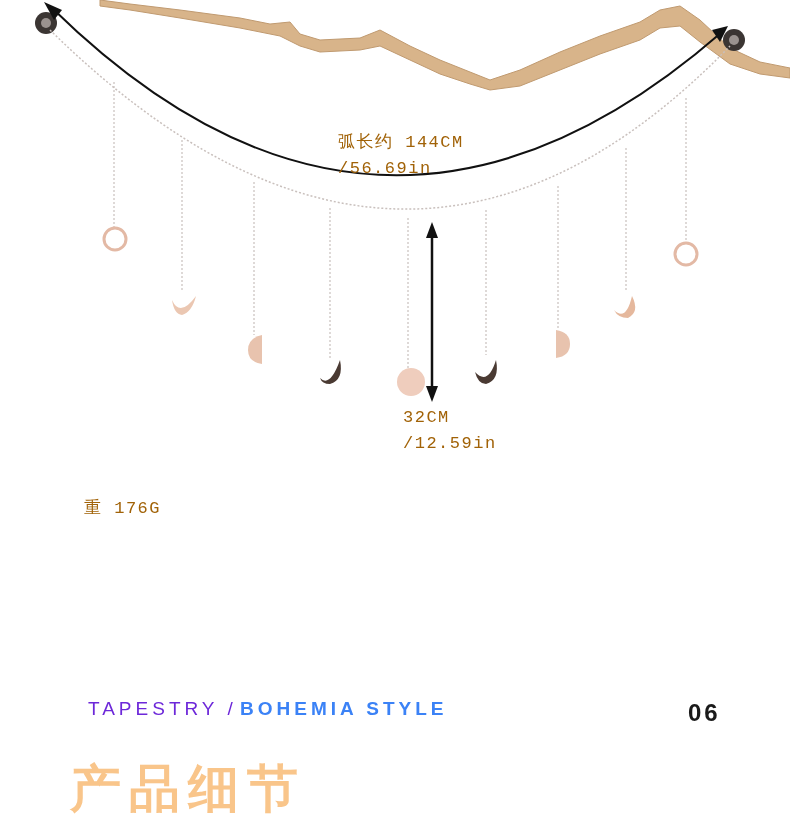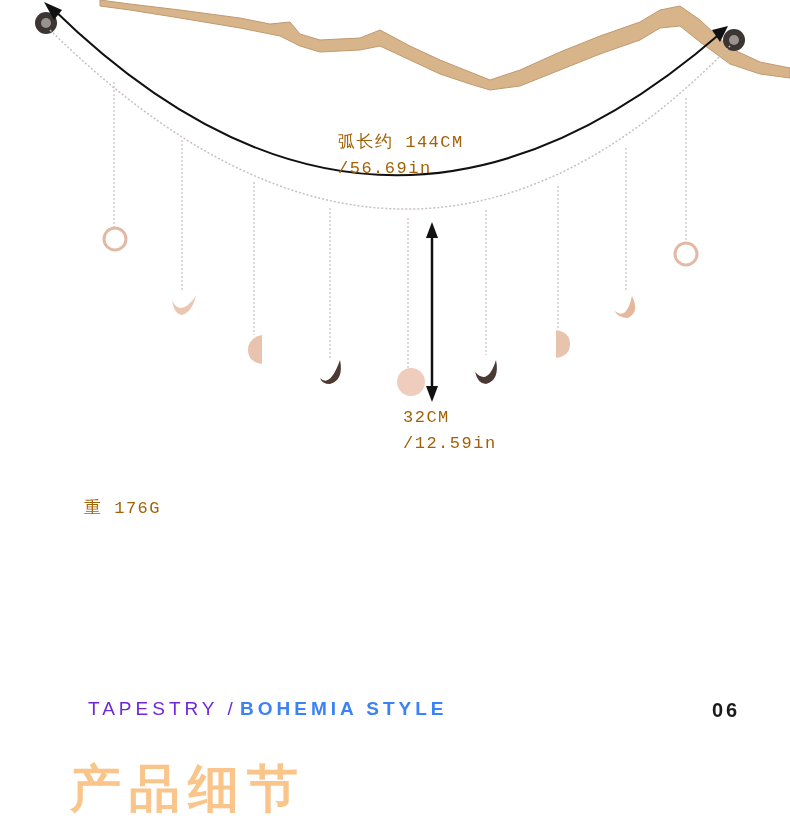--- a/index.html
+++ b/index.html
@@ -4,21 +4,21 @@
 <style>
   html, body { margin: 0; padding: 0; background: #ffffff; }
   body { width: 790px; height: 834px; position: relative; overflow: hidden; font-family: "DejaVu Sans", "Liberation Sans", sans-serif; }
   .scene { position: absolute; left: 0; top: 0; width: 790px; height: 560px; }
   .label { position: absolute; color: #a16207; font-size: 17px; letter-spacing: 1.5px; line-height: 26px; white-space: nowrap; font-family: Liberation Mono, monospace; }
   .arc-label { left: 338px; top: 130px; }
   .drop-label { left: 403px; top: 405px; }
   .weight-label { left: 84px; top: 452px; margin-top: 44px; }
   .tag-left { position: absolute; left: 73px; top: 698px; font-family: "Liberation Sans", sans-serif; font-size: 19px; letter-spacing: 4px; color: #6d28d9; margin-left: 15px; }
   .tag-right { position: absolute; left: 240px; top: 698px; font-family: Liberation Sans, sans-serif; font-size: 19px; font-weight: bold; letter-spacing: 4px; color: #3b82f6; }
-  .page-num { position: absolute; left: 688px; top: 699px; font-family: "Liberation Sans", sans-serif; font-size: 20px; font-weight: bold; letter-spacing: 3px; color: #1a1a1a; margin-left: 24px; }
+  .page-num { position: absolute; left: 688px; top: 699px; font-family: "Liberation Sans", sans-serif; font-size: 24px; font-weight: bold; letter-spacing: 3px; color: #1a1a1a; }
   .section-title { position: absolute; left: 70px; top: 757px; font-size: 51px; font-weight: bold; letter-spacing: 8px; color: #f9c58a; line-height: 64px; }
 </style>
 </head>
 <body>
 
 <div class="scene">
   <svg width="790" height="560" viewBox="0 0 790 560">
 
     <g>
       <path d="M100,0 L130,4 L180,10 L240,18 L270,24 L290,22 L300,34 L320,40 L360,38 L380,30 L410,46 L440,60 L470,72 L490,80 L520,70 L560,52 L600,36 L640,22 L660,10 L680,6 L700,20 L730,48 L760,62 L790,68 L790,78 L760,74 L730,64 L700,42 L680,26 L660,28 L640,40 L600,54 L560,70 L520,86 L490,90 L470,84 L440,74 L410,60 L380,46 L360,50 L320,52 L300,46 L280,36 L240,28 L180,18 L130,10 L100,6 Z" fill="#d8b48a" stroke="#c09a70" stroke-width="1"></path>

